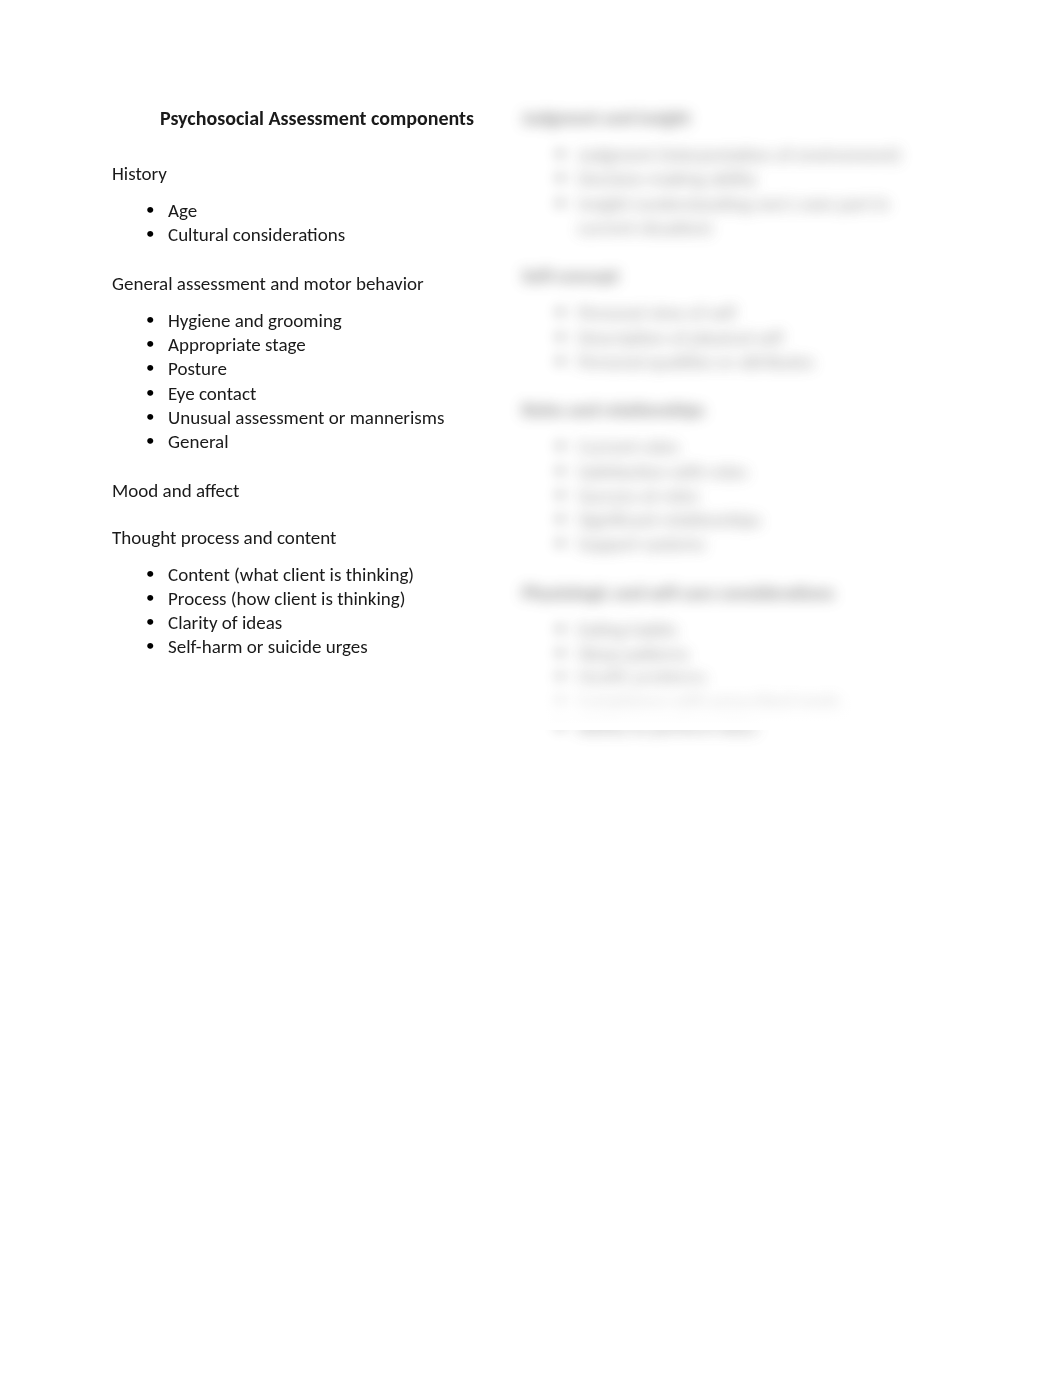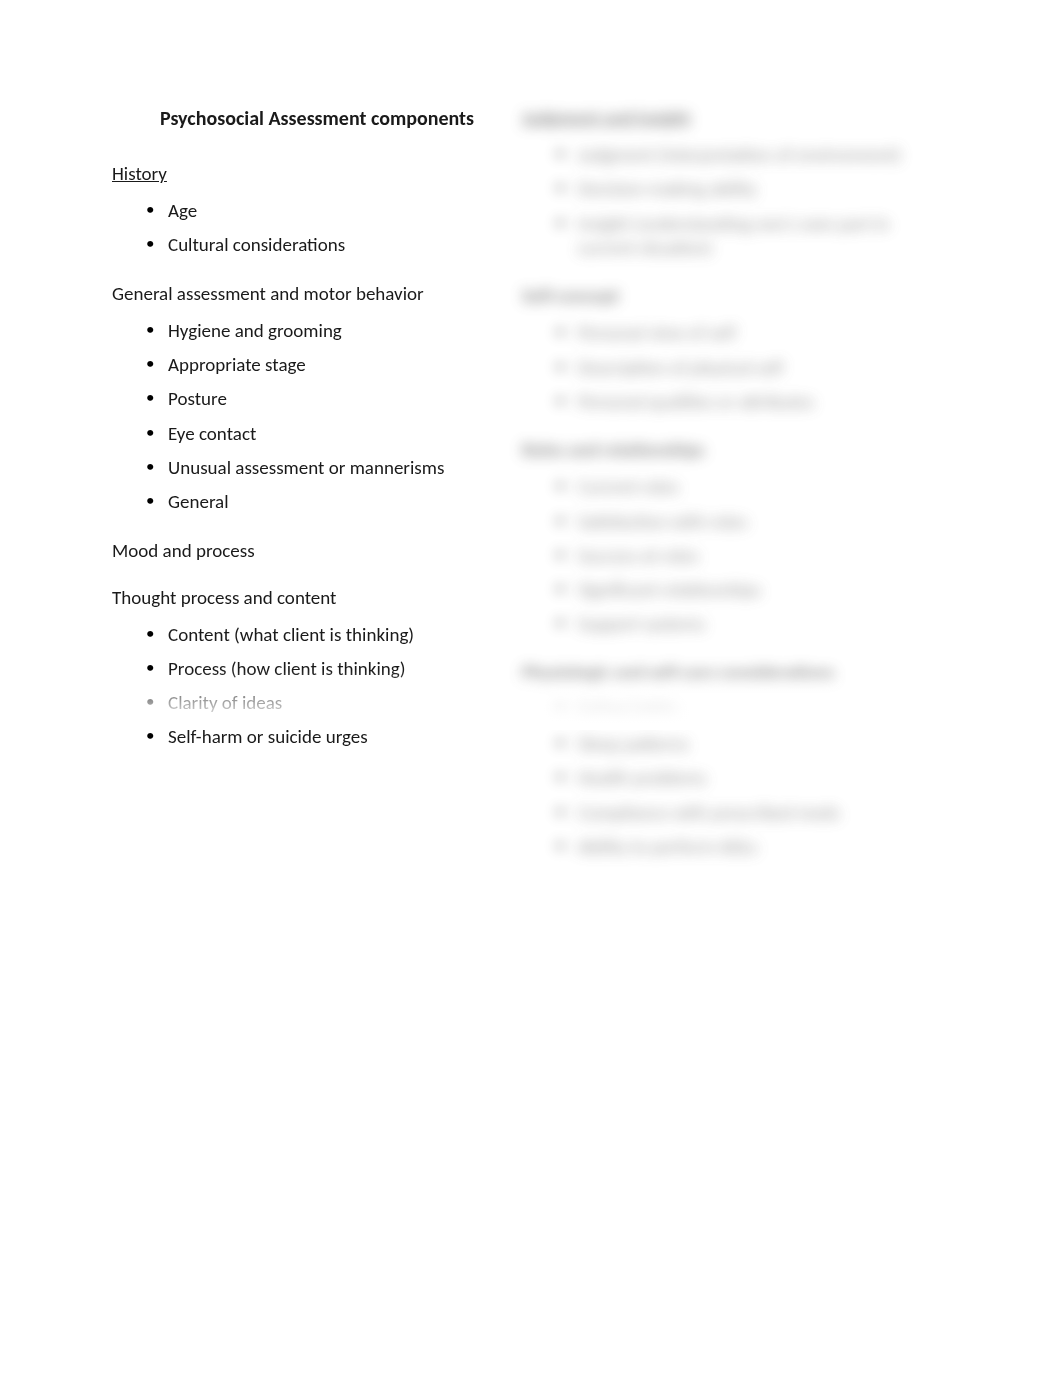--- a/index.html
+++ b/index.html
@@ -39,33 +39,31 @@
       padding-left: 20px;
     }
     .section-heading {
       font-size: 19px;
       font-weight: 400;
       margin-top: 24px;
       margin-bottom: 14px;
     }
     .section-heading.first {
       margin-top: 0;
-      text-decoration: underline;
     }
     ul.bullets {
       list-style: none;
       padding-left: 56px;
       margin-bottom: 12px;
     }
     ul.bullets li {
       position: relative;
       padding-left: 0;
       line-height: 1.28;
       font-size: 19px;
-      margin-top: 10px;
     }
     ul.bullets li::before {
       content: "•";
       position: absolute;
       left: -22px;
       font-size: 17px;
       top: 0;
       color: #000;
     }
     .col-right .content-blurred {
@@ -111,21 +109,21 @@
         <li>Hygiene and grooming</li>
         <li>Appropriate stage</li>
         <li>Posture</li>
         <li>Eye contact</li>
         <li>Unusual assessment or mannerisms</li>
         <li>General</li>
       </ul>
     </div>
 
     <div>
-      <div class="section-heading">Mood and process</div>
+      <div class="section-heading">Mood and affect</div>
     </div>
 
     <div>
       <div class="section-heading">Thought process and content</div>
       <ul class="bullets">
         <li>Content (what client is thinking)</li>
         <li>Process (how client is thinking)</li>
         <li>Clarity of ideas</li>
         <li>Self-harm or suicide urges</li>
       </ul>

